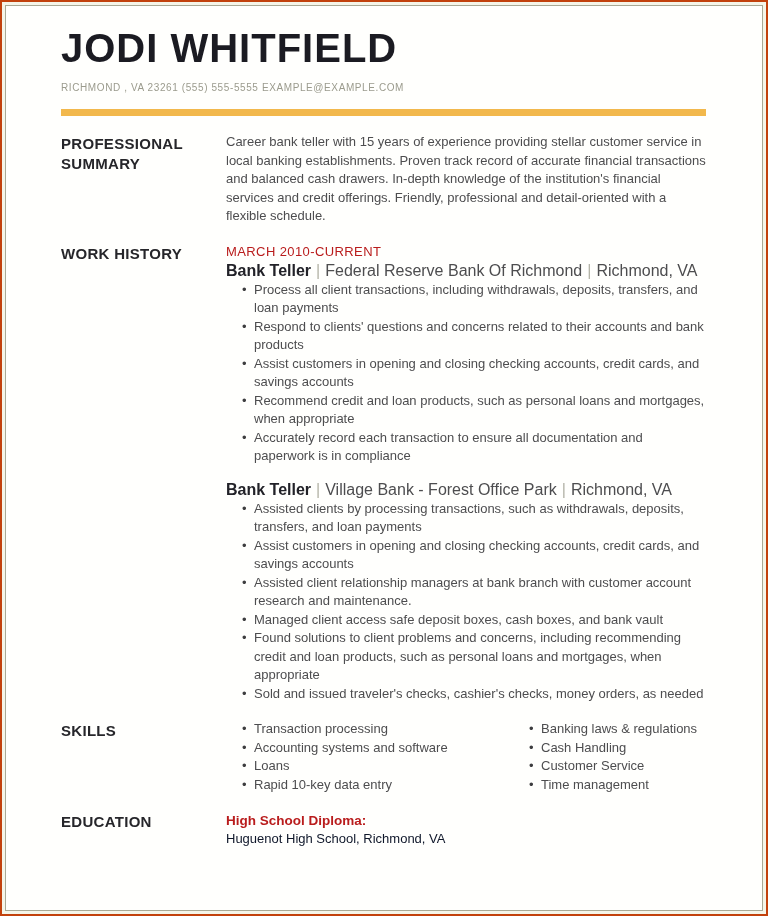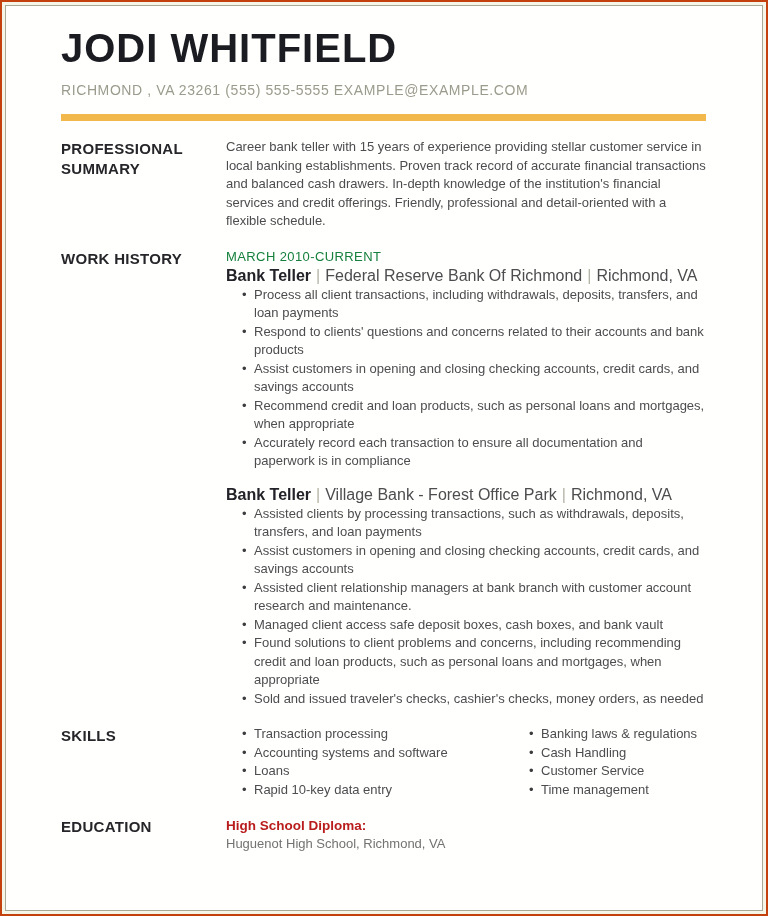--- a/index.html
+++ b/index.html
@@ -24,21 +24,21 @@
   
   .name {
     font-size: 40px;
     font-weight: 700;
     letter-spacing: 1px;
     color: #1b1b22;
     line-height: 1.0;
     margin-bottom: 14px;
   }
   .contact {
-    font-size: 14px;
+    font-size: 10px;
     color: #9b9b8d;
     letter-spacing: 0.6px;
     margin-bottom: 16px;
   }
   .accent-bar {
     height: 7px;
     background: #f2b84c;
     margin-bottom: 17px;
   }
   
@@ -58,21 +58,21 @@
   .body-text {
     font-size: 13px;
     line-height: 18.5px;
     color: #4d4d4f;
   }
   
   .job { margin-bottom: 14px; }
   .job:last-child { margin-bottom: 0; }
   .job-dates {
     font-size: 13px;
-    color: #15803d;
+    color: #b91c1c;
     letter-spacing: 0.4px;
     line-height: 18px;
   }
   .job-titleline {
     font-size: 16px;
     color: #4d4d4f;
     line-height: 19px;
     margin-bottom: 1px;
   }
   .job-title { font-weight: 700; color: #222228; }
@@ -96,21 +96,21 @@
   .skills-col2 { flex: 1; }
   
   .edu-degree {
     font-size: 13.5px;
     font-weight: 700;
     color: #b91c1c;
     line-height: 19px;
   }
   .edu-school {
     font-size: 13px;
-    color: #737373;
+    color: #0f172a;
     line-height: 18.5px;
   }
 </style>
 </head>
 <body>
 
 <div class="frame">
   <div class="inner">
 
     <div class="name">JODI WHITFIELD</div>

